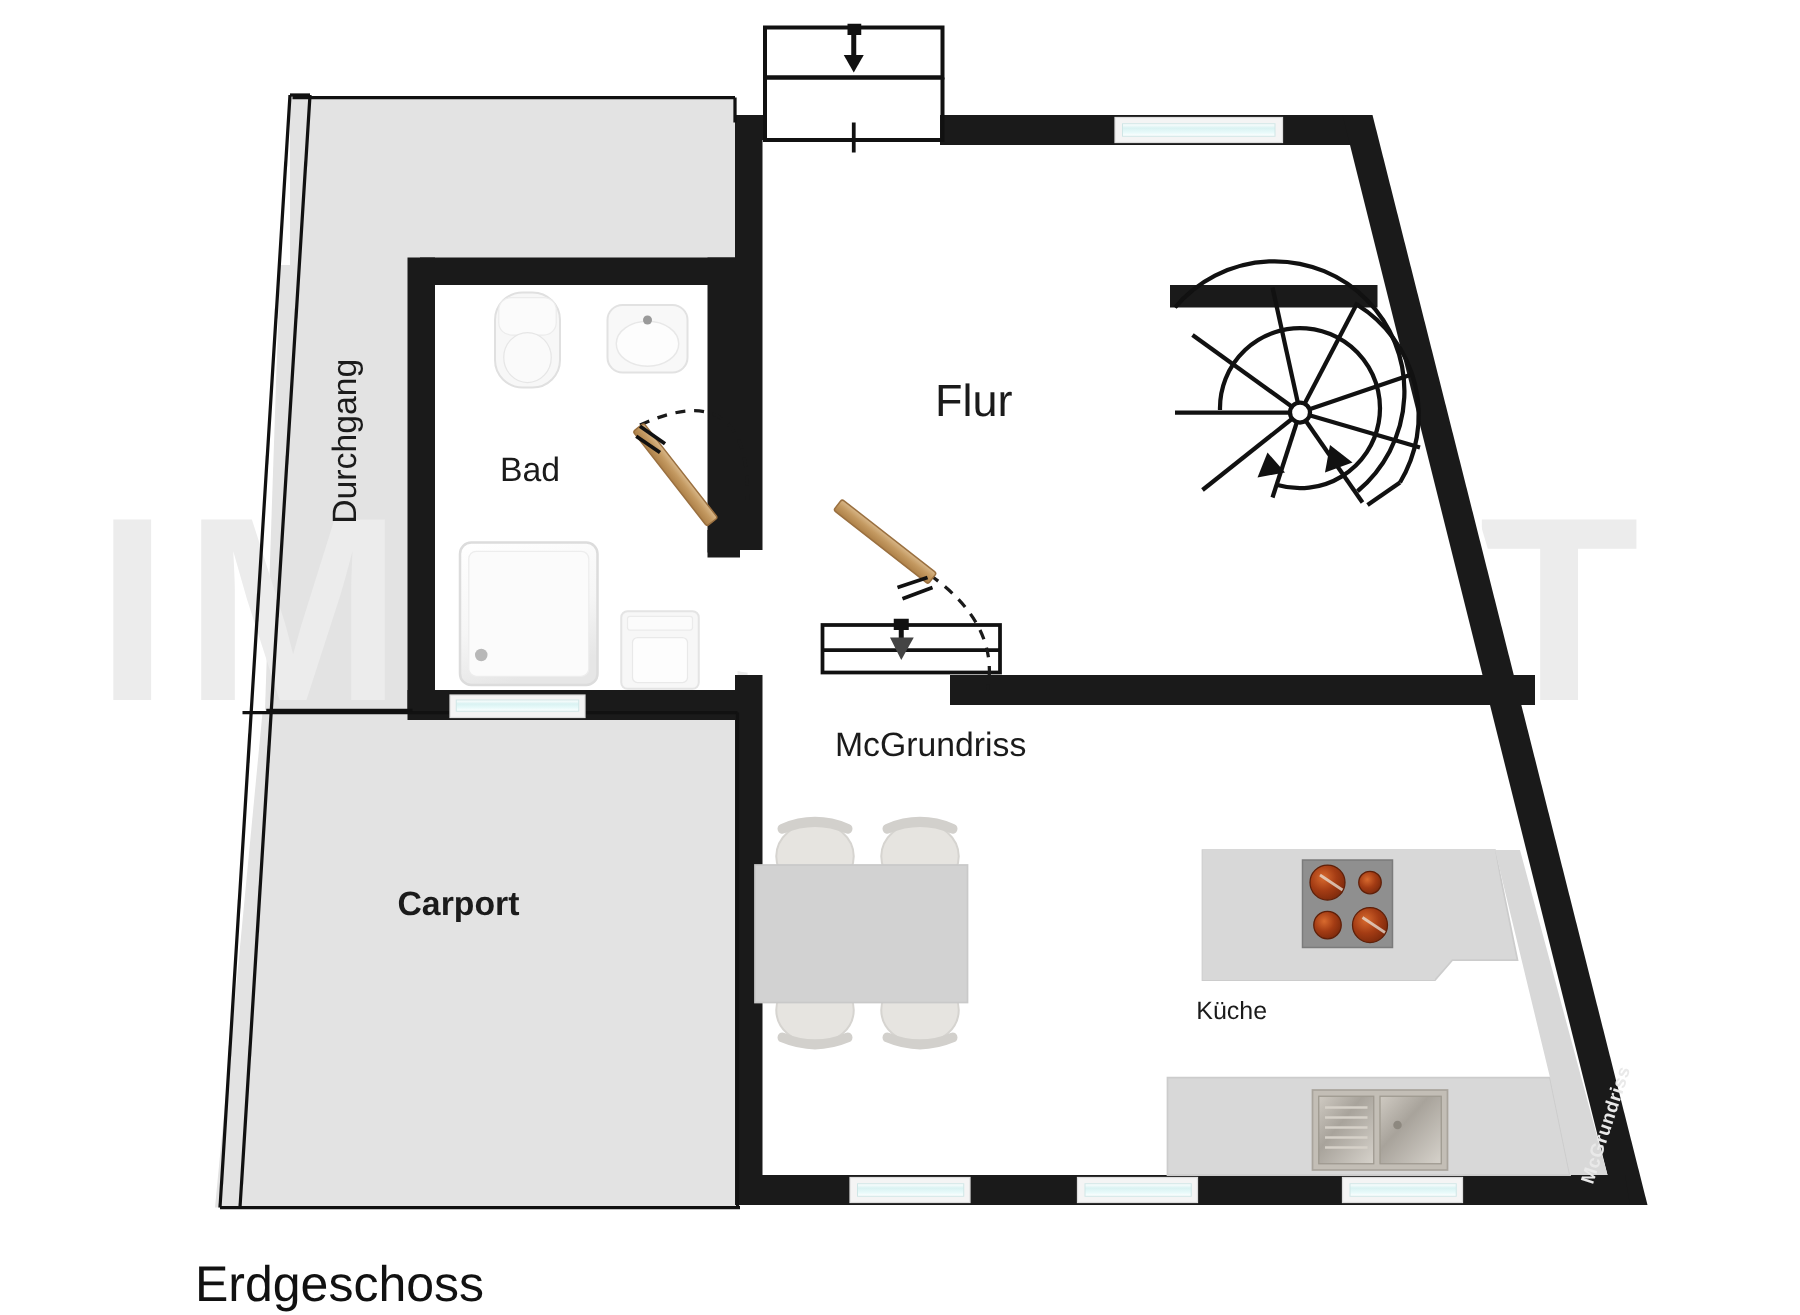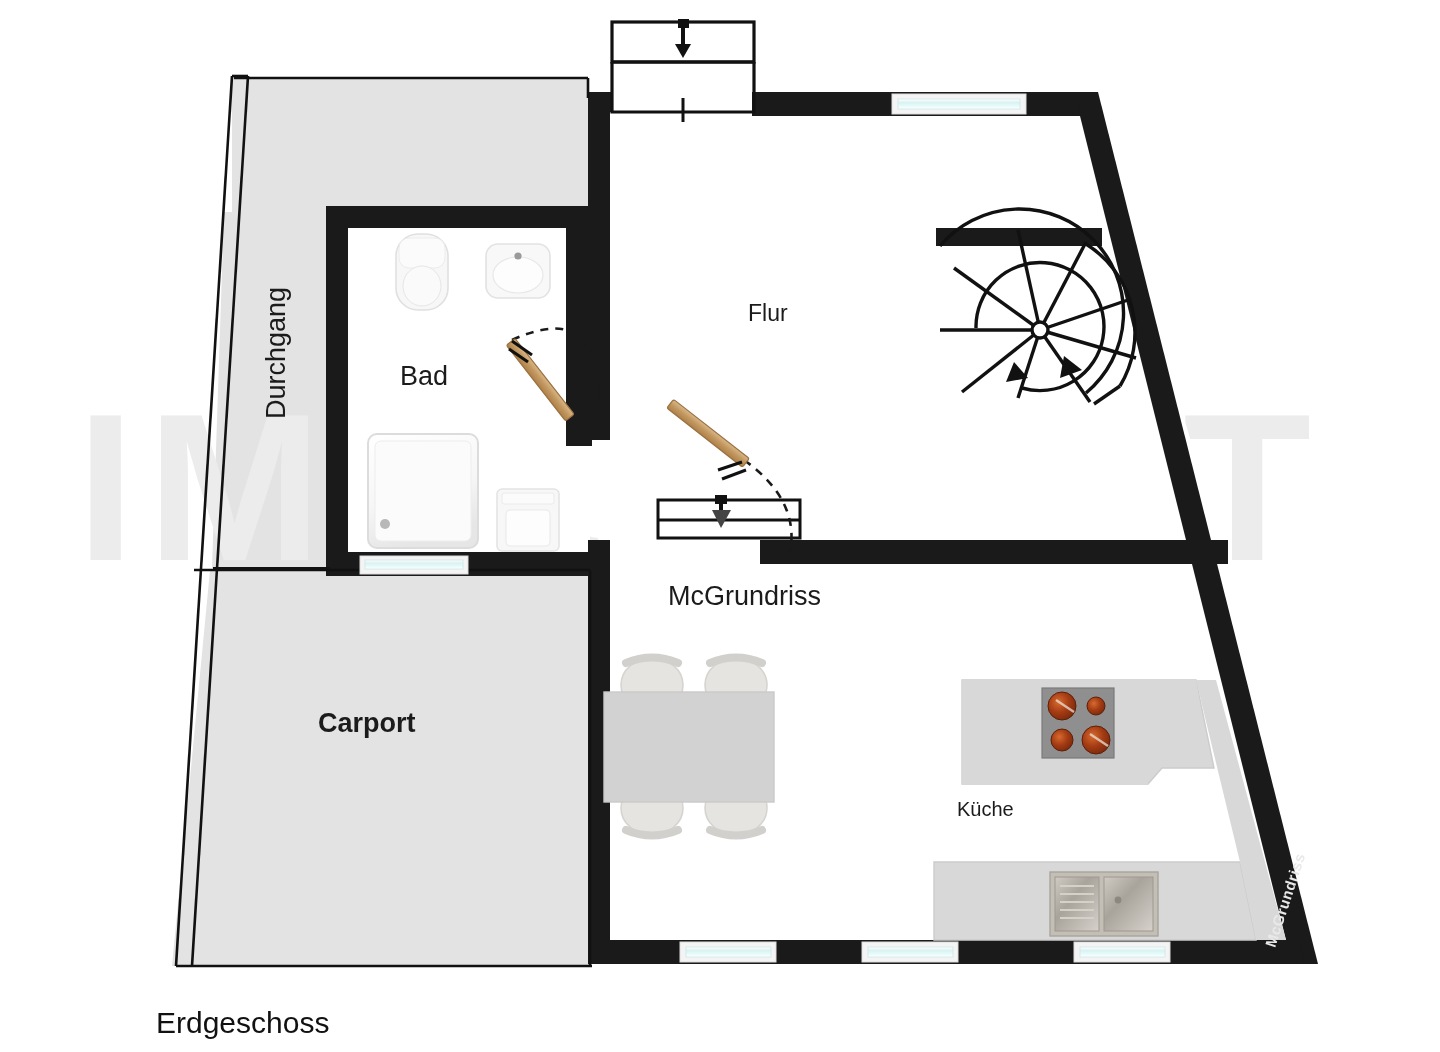--- a/index.html
+++ b/index.html
@@ -11,32 +11,32 @@
   }
   #plan-root{position:relative;width:1440px;height:1052px;background:#fff;}
   #floorplan-svg{position:absolute;left:0;top:0;width:1440px;height:1052px;}
   .room-label{
     position:absolute;
     color:#1b1b1b;
     font-weight:400;
     white-space:nowrap;
     font-family:"Liberation Sans","DejaVu Sans",sans-serif;
   }
-  #label-flur{left:748px;top:300px;font-size:23px;text-align:center;}
+  #label-flur{left:748px;top:300px;font-size:36px;text-align:center;}
   #label-bad{left:400px;top:361px;font-size:27px;}
   #label-essbereich{left:668px;top:581px;font-size:27px;}
   #label-kueche{left:957px;top:798px;font-size:20px;}
   #label-carport{left:318px;top:708px;font-size:27px;font-weight:bold;}
   #label-durchgang{
     left:276px;top:353px;font-size:27px;
     transform:translate(-50%,-50%) rotate(-90deg);
     transform-origin:center center;
   }
   #label-floorname{
-    left:156px;top:1006px;font-size:30px;color:#111;
+    left:156px;top:1006px;font-size:40px;color:#111;
   }
   #watermark-side{
     position:absolute;left:1285px;top:900px;
     font-size:15px;color:#e9e9e9;font-weight:700;
     letter-spacing:.5px;
     transform:translate(-50%,-50%) rotate(-72deg);
     transform-origin:center center;white-space:nowrap;
     font-family:"Liberation Sans","DejaVu Sans",sans-serif;
   }
 </style>

